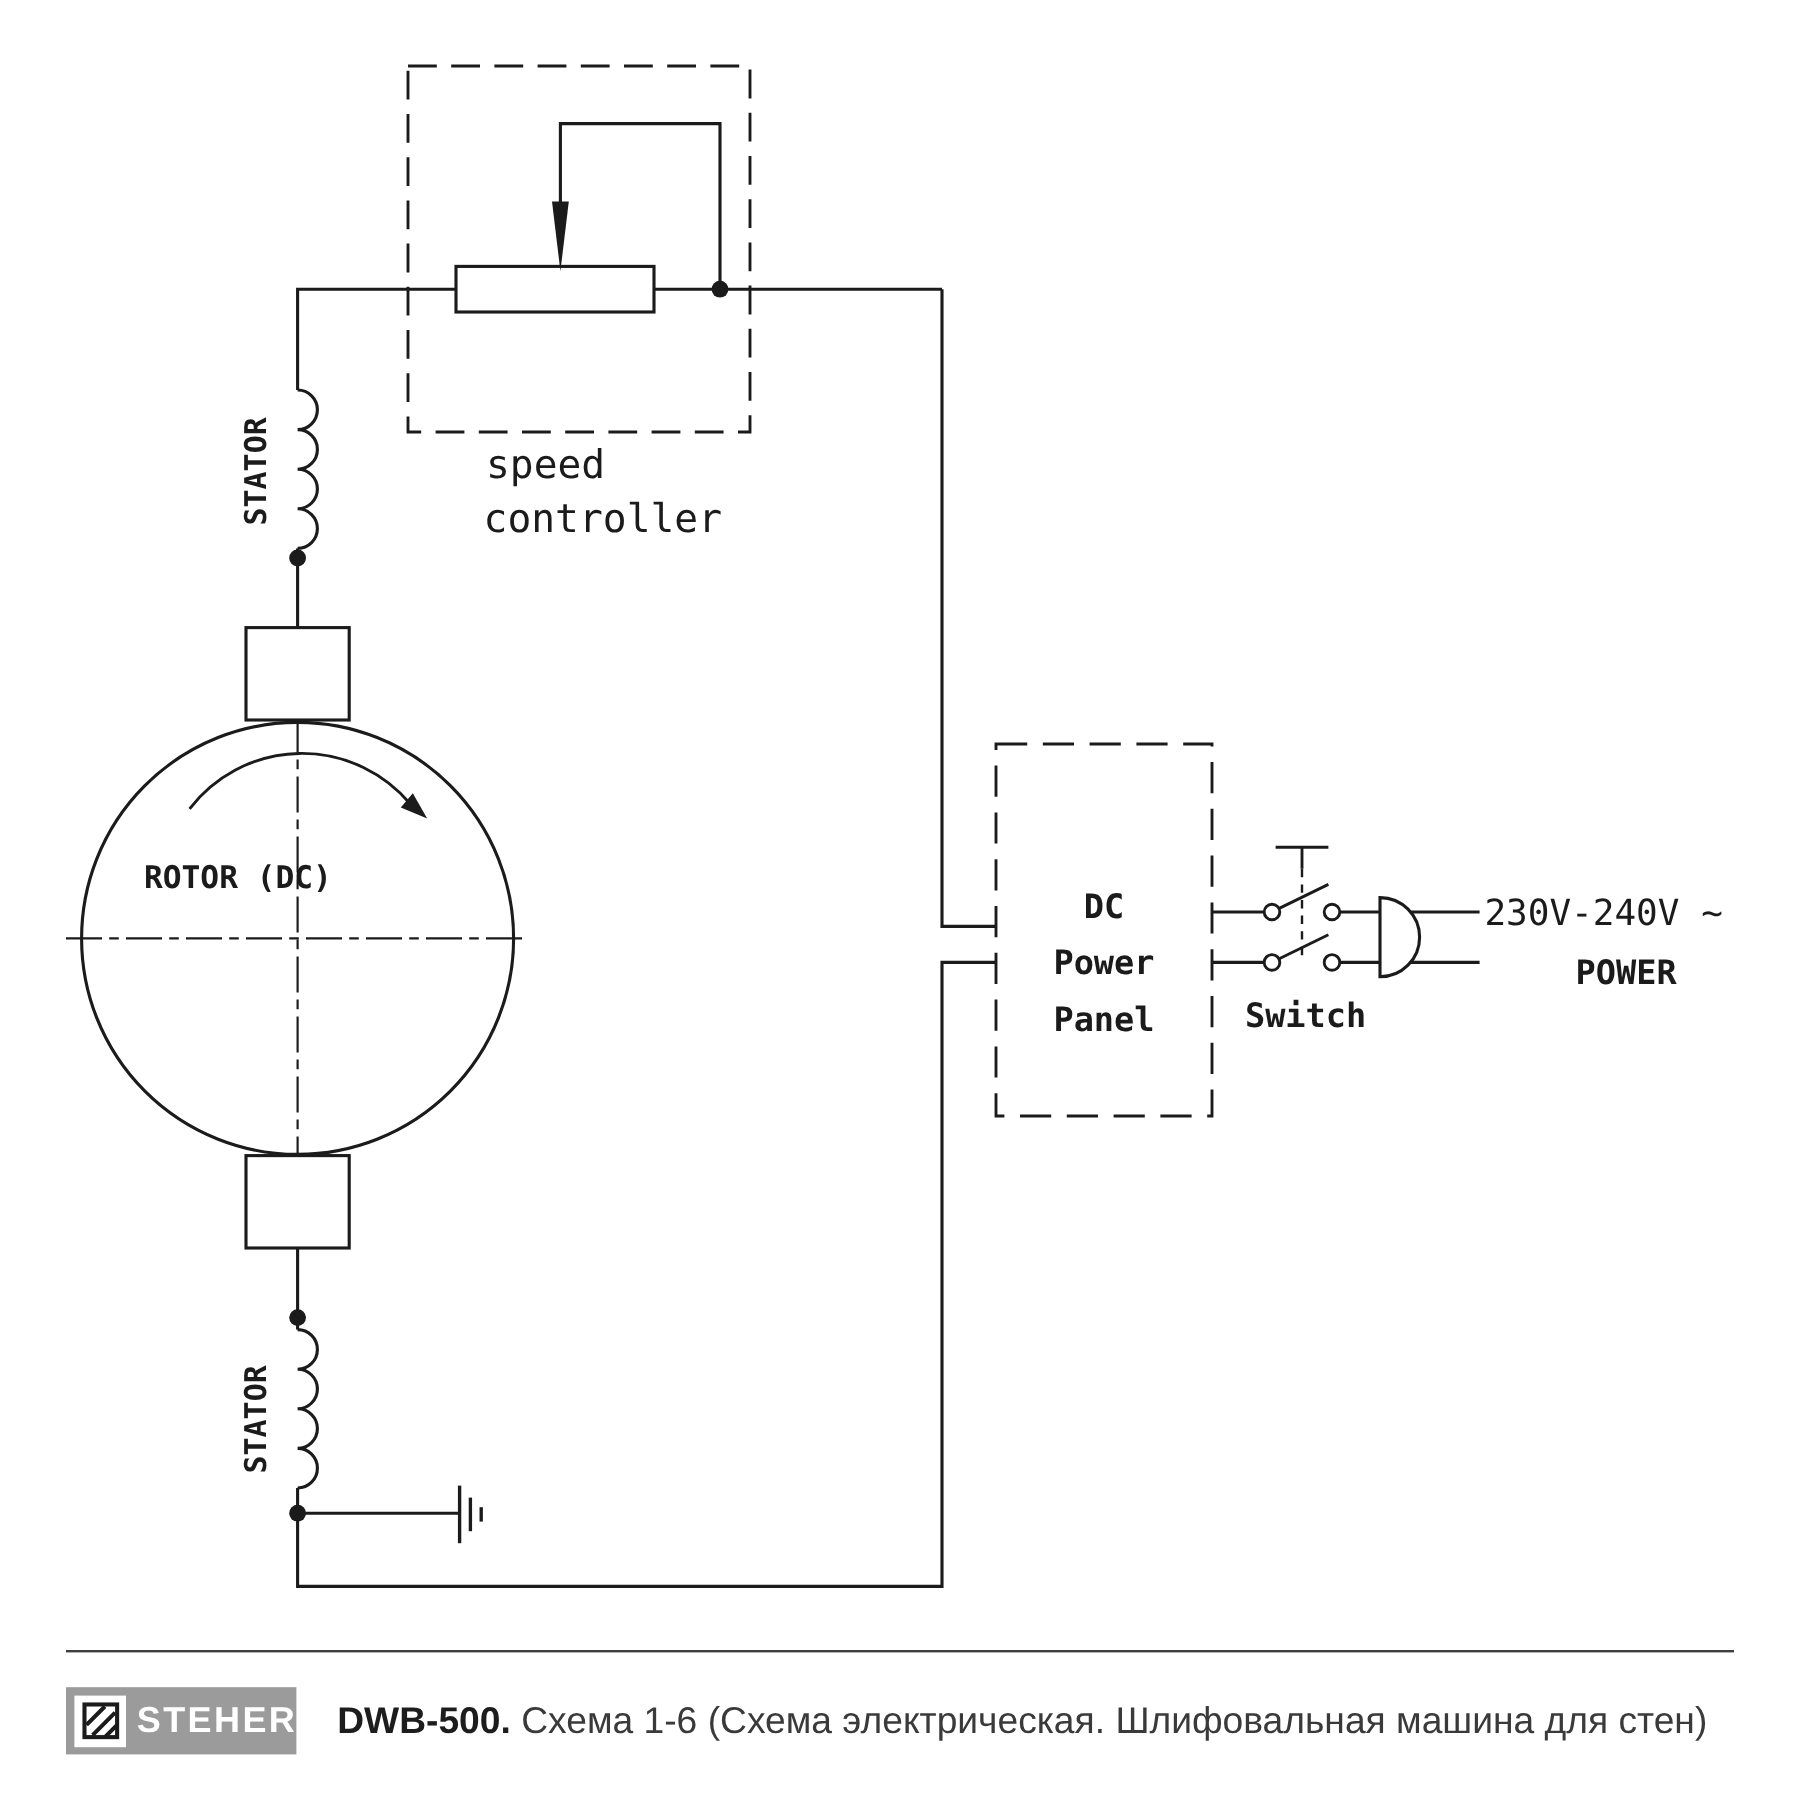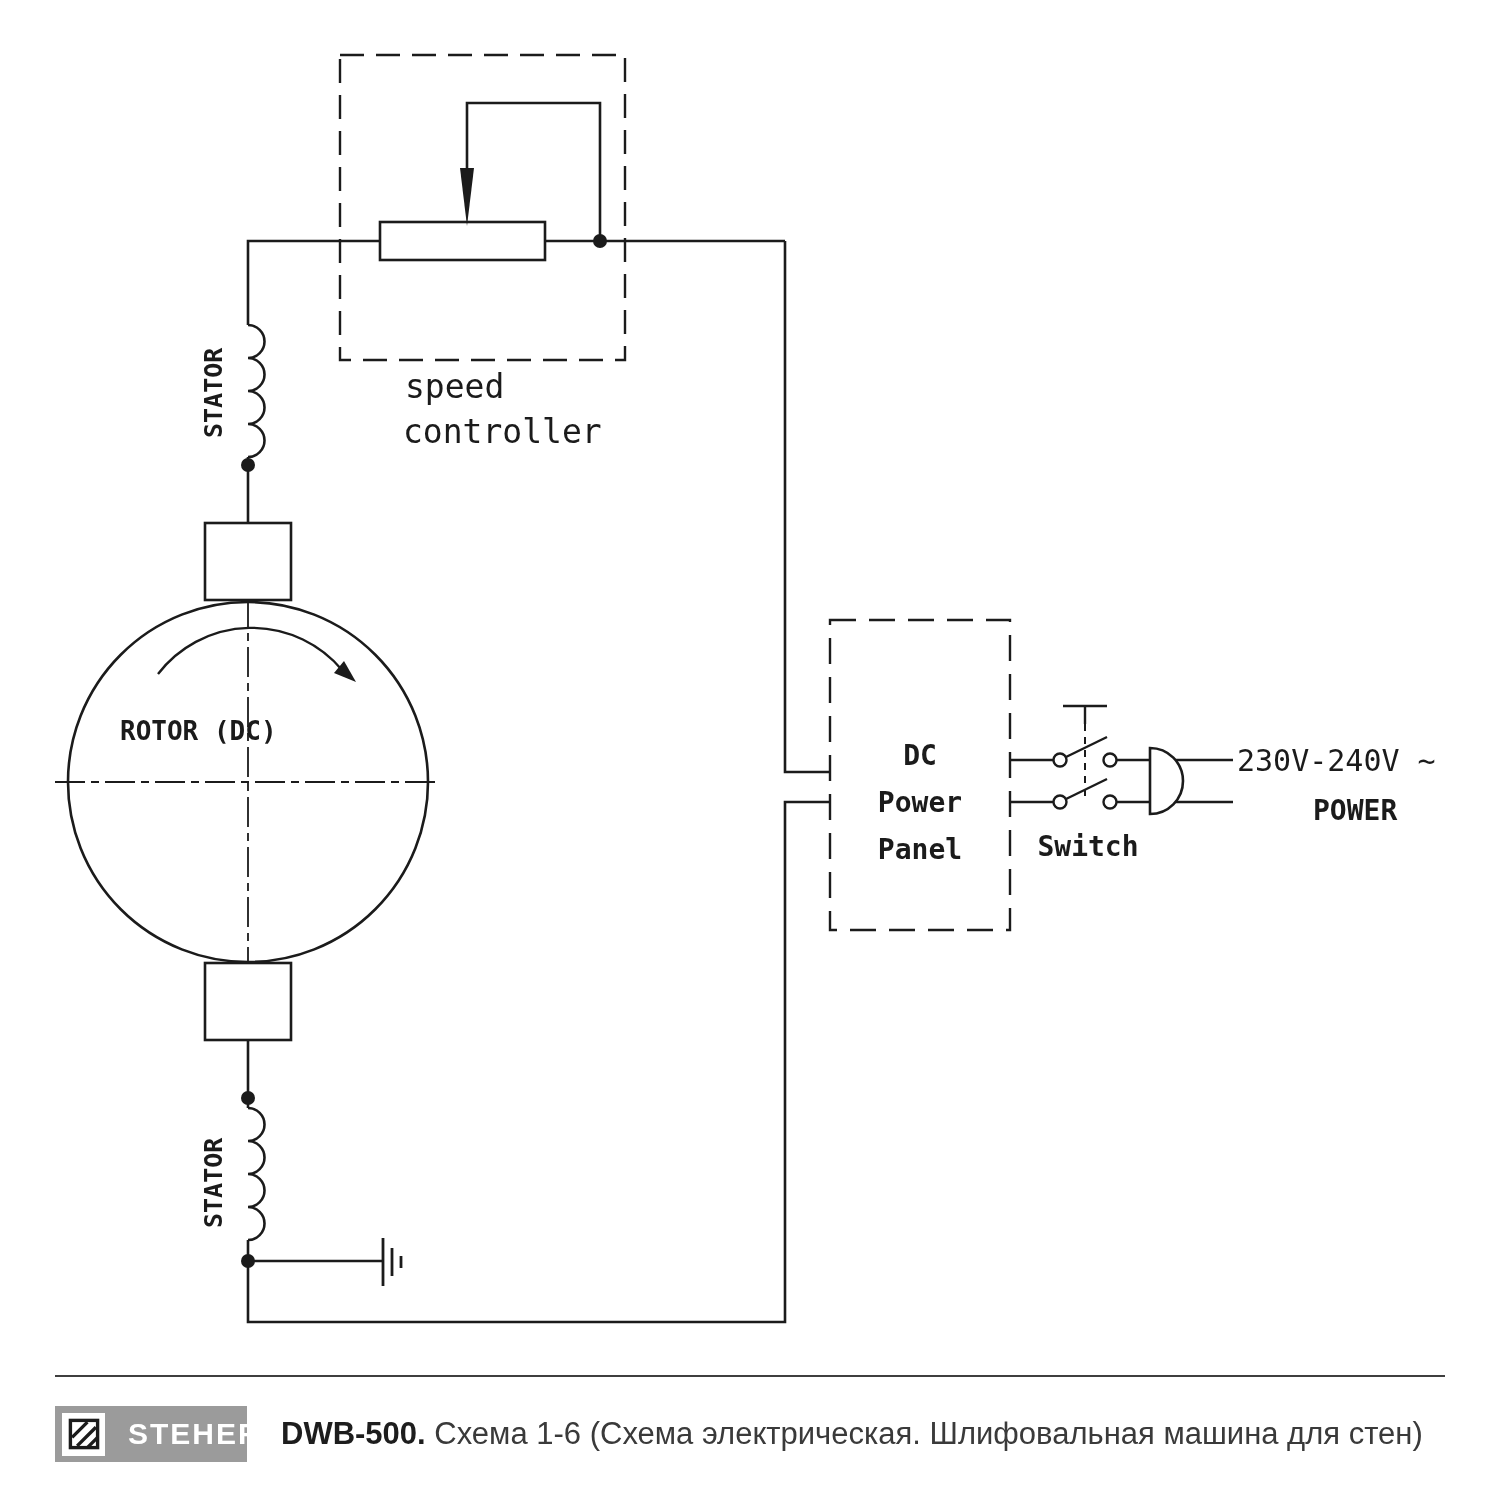--- a/index.html
+++ b/index.html
@@ -13,21 +13,21 @@
   .footer-divider{
     position:absolute;top:1375px;left:55px;width:1390px;height:0;
     border-top:2px solid #3f3f3f;
   }
   .footer{
     position:absolute;top:1404px;left:55px;right:55px;height:60px;
     display:flex;align-items:center;gap:34px;
   }
   .logo{
     background:#9b9b9b;width:192px;height:56px;flex:0 0 auto;
-    display:flex;align-items:center;padding-left:7px;gap:23px;box-sizing:border-box;
+    display:flex;align-items:center;padding-left:7px;gap:9px;box-sizing:border-box;
   }
   .logo-mark-box{
     width:43px;height:43px;background:#ffffff;display:flex;
     align-items:center;justify-content:center;flex:0 0 auto;
   }
   .logo-text{
     color:#ffffff;font-weight:bold;font-size:30px;letter-spacing:2px;
     font-family:"Liberation Sans",sans-serif;
   }
   .caption{

